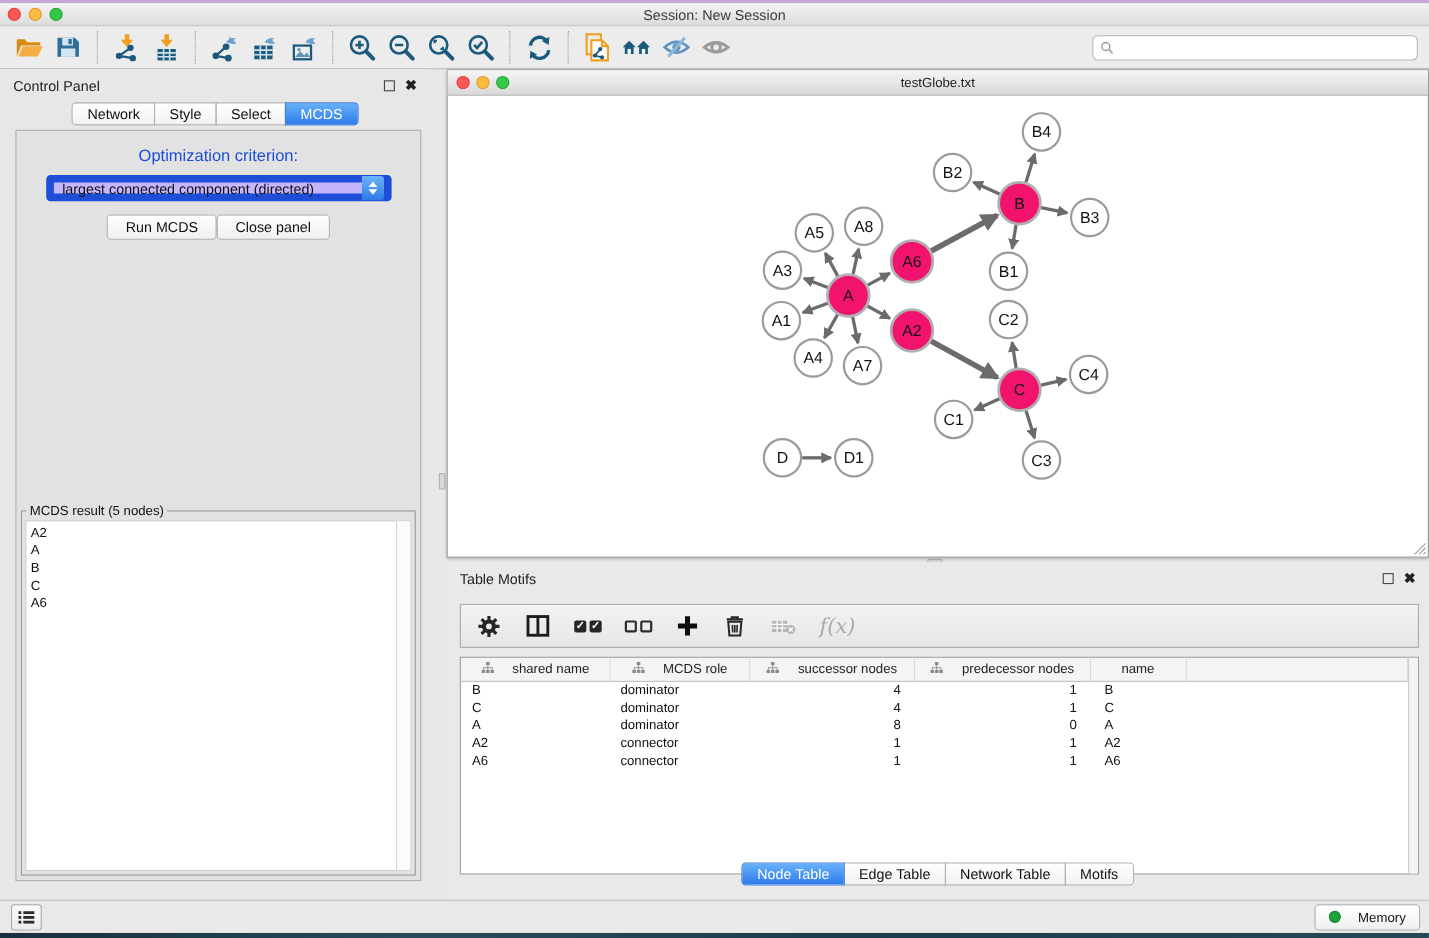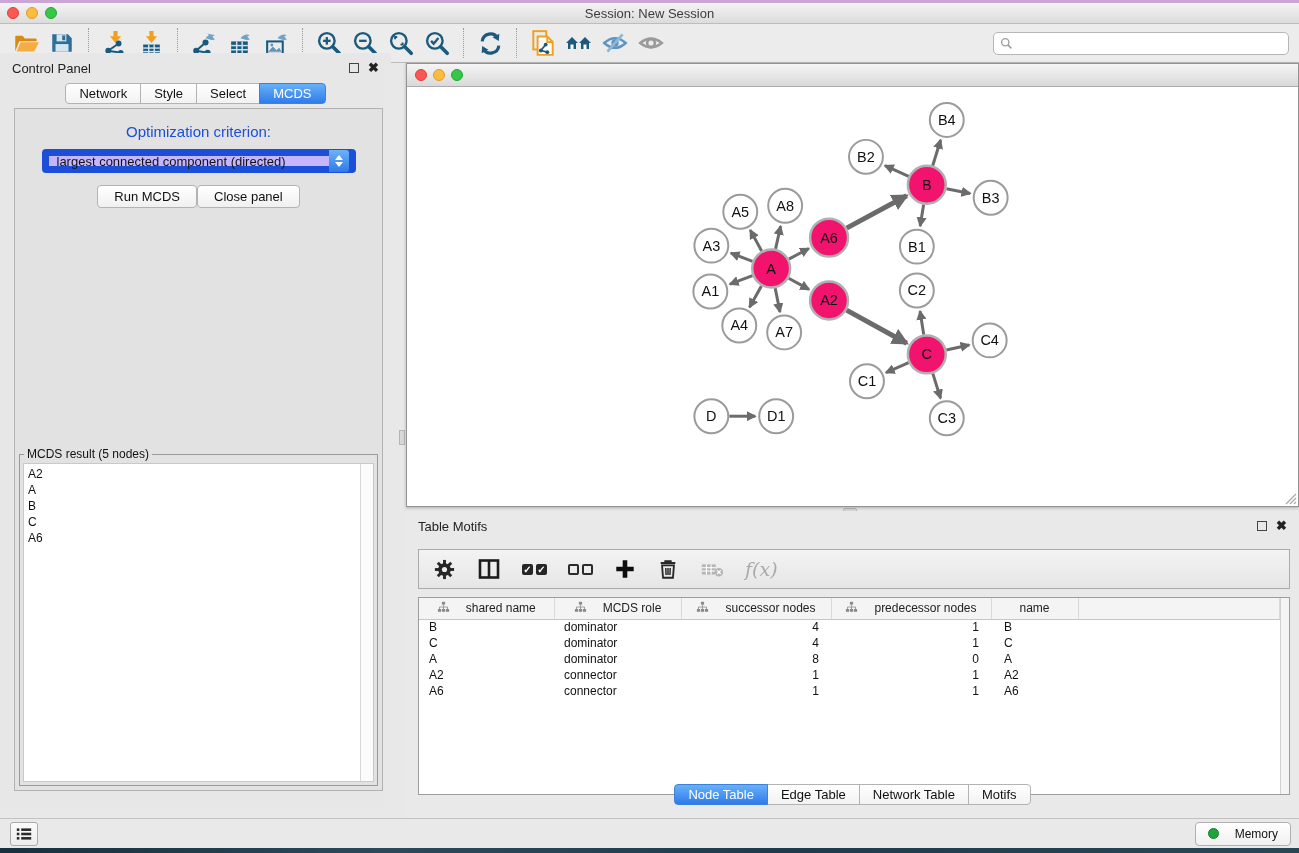--- a/index.html
+++ b/index.html
@@ -30,21 +30,21 @@
   .ticon { width:30px; height:30px; display:flex; align-items:center; justify-content:center;
     margin:0 3px; cursor:default; }
   .tsep { width:1px; height:30px; border-left:1px dotted #9a9a9a; margin:0 8px; }
   #search-box { margin-left:auto; margin-right:10px; width:296px; height:23px;
     background:#fff; border:1px solid #b7b7b7; border-radius:5px;
     display:flex; align-items:center; padding-left:6px; }
   #search-box input { border:none; outline:none; flex:1; font-size:12px; background:transparent;
     font-family:"Liberation Sans",sans-serif; }
 
   
-  #control-panel { top:53px; left:0; width:391px; height:755px; background:#e7e7e7; }
+  #control-panel { top:63px; left:0; width:391px; height:755px; background:#e7e7e7; }
   .panel-head { height:30px; display:flex; align-items:center; padding:0 12px; }
   .panel-head .ptitle { font-size:13px; color:#222; }
   .panel-head .pbtns { margin-left:auto; display:flex; gap:9px; align-items:center; }
   .float-glyph { width:10px; height:10px; border:1.5px solid #444; display:inline-block; }
   .close-glyph { font-size:13px; font-weight:bold; color:#222; line-height:10px; }
 
   .seg-row { display:flex; justify-content:center; }
   .seg-btn { font-size:13px; color:#111; background:linear-gradient(#ffffff,#f2f2f2);
     border:1px solid #b3b3b3; padding:2px 13px; margin-left:-1px; position:relative; }
   .seg-btn:first-child { border-radius:4px 0 0 4px; margin-left:0; }
@@ -361,20 +361,21 @@
 <div id="net-divider-handle" class="abs"></div>
 <div id="hsplit-handle" class="abs"></div>
 
 <div id="network-window" class="abs">
   <div id="net-titlebar">
     <div class="lights">
       <span class="traffic t-red"></span>
       <span class="traffic t-yellow"></span>
       <span class="traffic t-green"></span>
     </div>
+    <div class="wtitle">testGlobe.txt</div>
   </div>
   <div id="graph-canvas">
     <svg id="graph" viewBox="0 0 891 419">
       <defs>
         <marker id="arrow" viewBox="0 0 10 10" refX="8.5" refY="5" markerWidth="3.4" markerHeight="3.4" orient="auto">
           <path d="M0,0 L10,5 L0,10 z" fill="#6b6b6b"></path>
         </marker>
       </defs>
       <g id="edge-layer">
           <line x1="345.28605427212415" y1="188.0560778973958" x2="322.64964301426966" y2="196.5911182077344" stroke="#6b6b6b" stroke-width="3" marker-end="url(#arrow)"></line>

